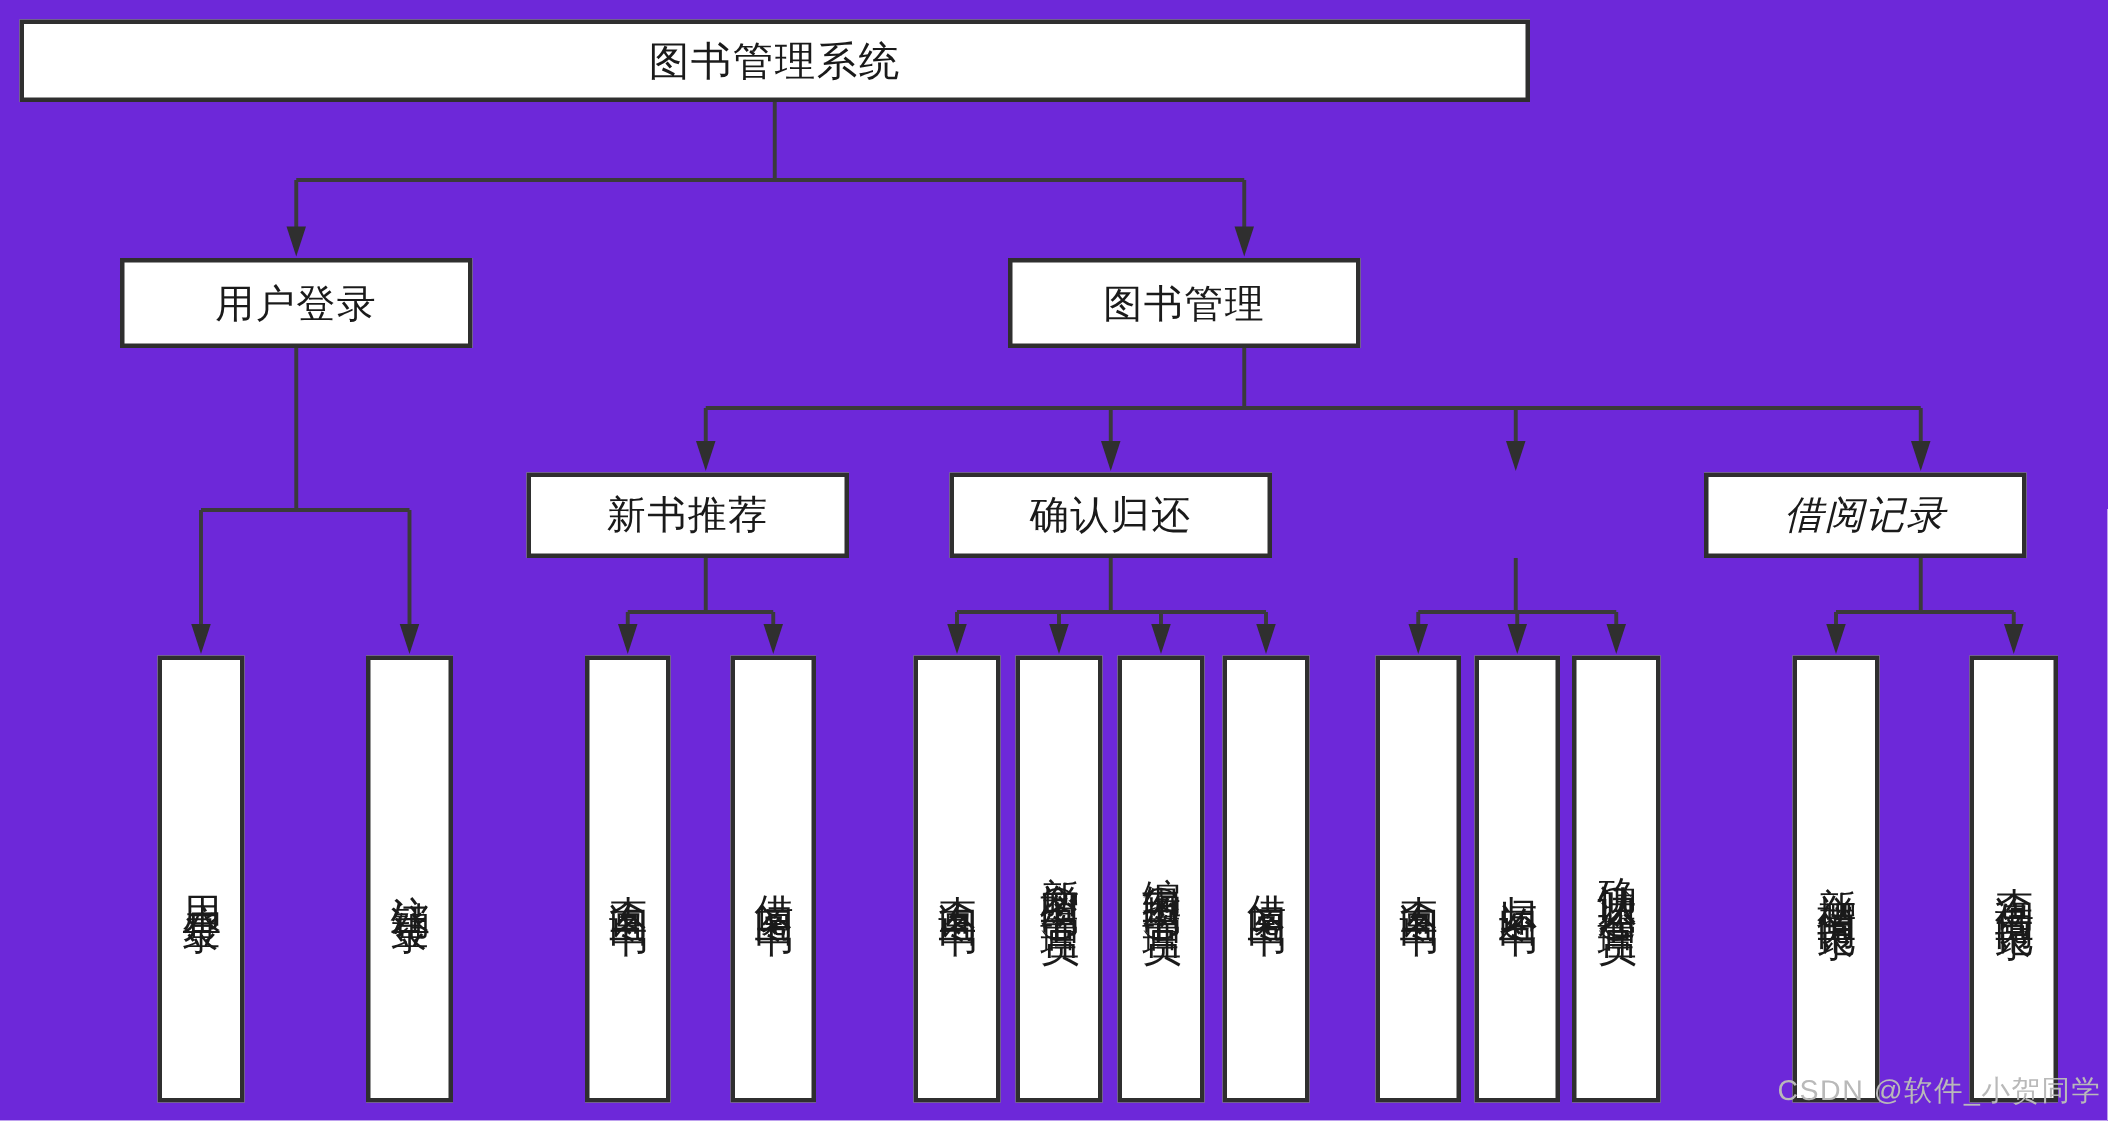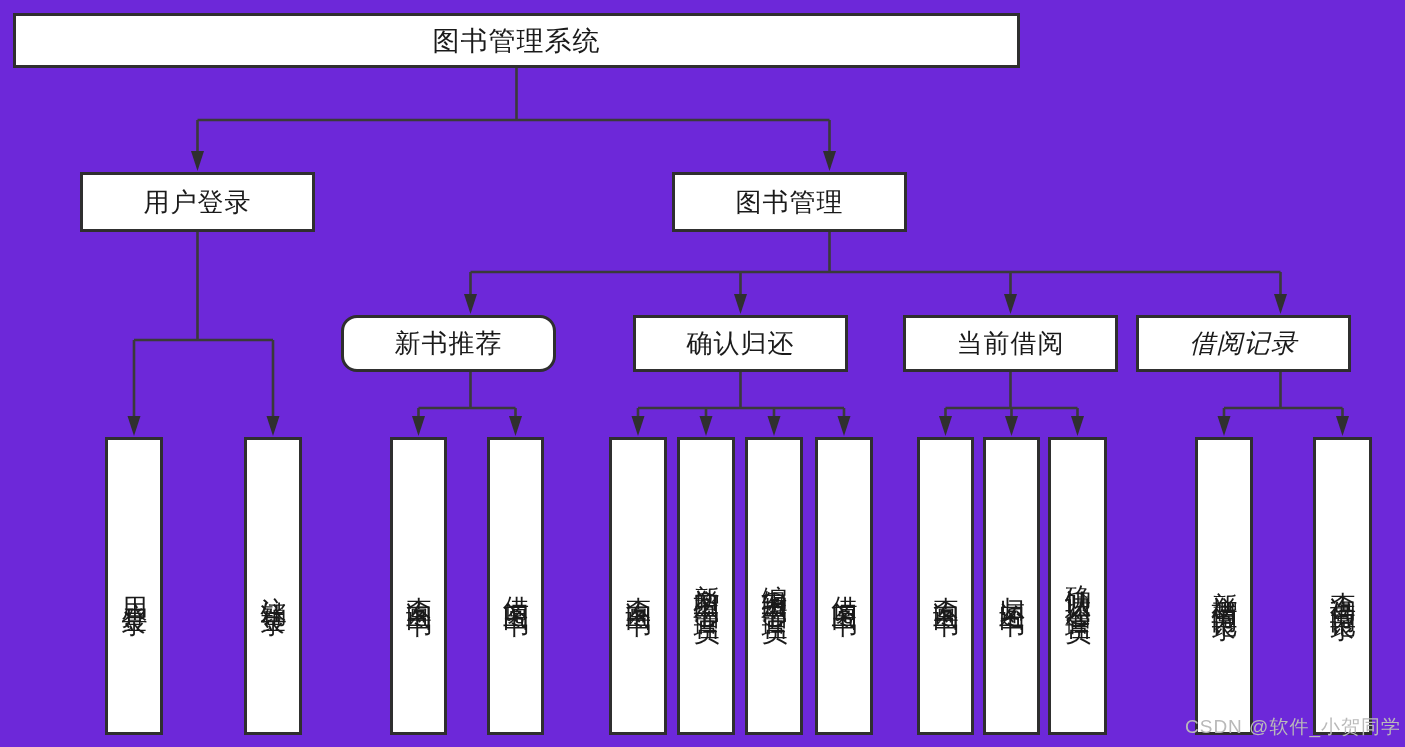--- a/index.html
+++ b/index.html
@@ -64,23 +64,22 @@
       <polygon points="1217.5,416 1230.5,416 1224,436"></polygon>
       <polygon points="1336,416 1349,416 1342.5,436"></polygon>
     </g>
   </svg>
 
   <div class="box hbox root-box">图书管理系统</div>
 
   <div class="box hbox lv2" style="left:80px;">用户登录</div>
   <div class="box hbox lv2" style="left:672px;">图书管理</div>
 
-  <div class="box hbox lv3" style="left:341px;border-radius:16px;">新书推荐</div>
+  <div class="box hbox lv3" style="left:351px;">新书推荐</div>
   <div class="box hbox lv3" style="left:633px;">确认归还</div>
-  <div class="box hbox lv3" style="left:903px;">当前借阅</div>
   <div class="box hbox lv3" style="left:1136px;font-style:italic;">借阅记录</div>
 
   <div class="box vbox" style="left:105px;">
     <span class="vtext">用户登录</span>
   </div>
   <div class="box vbox" style="left:244px;">
     <span class="vtext">注销登录</span>
   </div>
 
   <div class="box vbox" style="left:390px;width:57px;">

